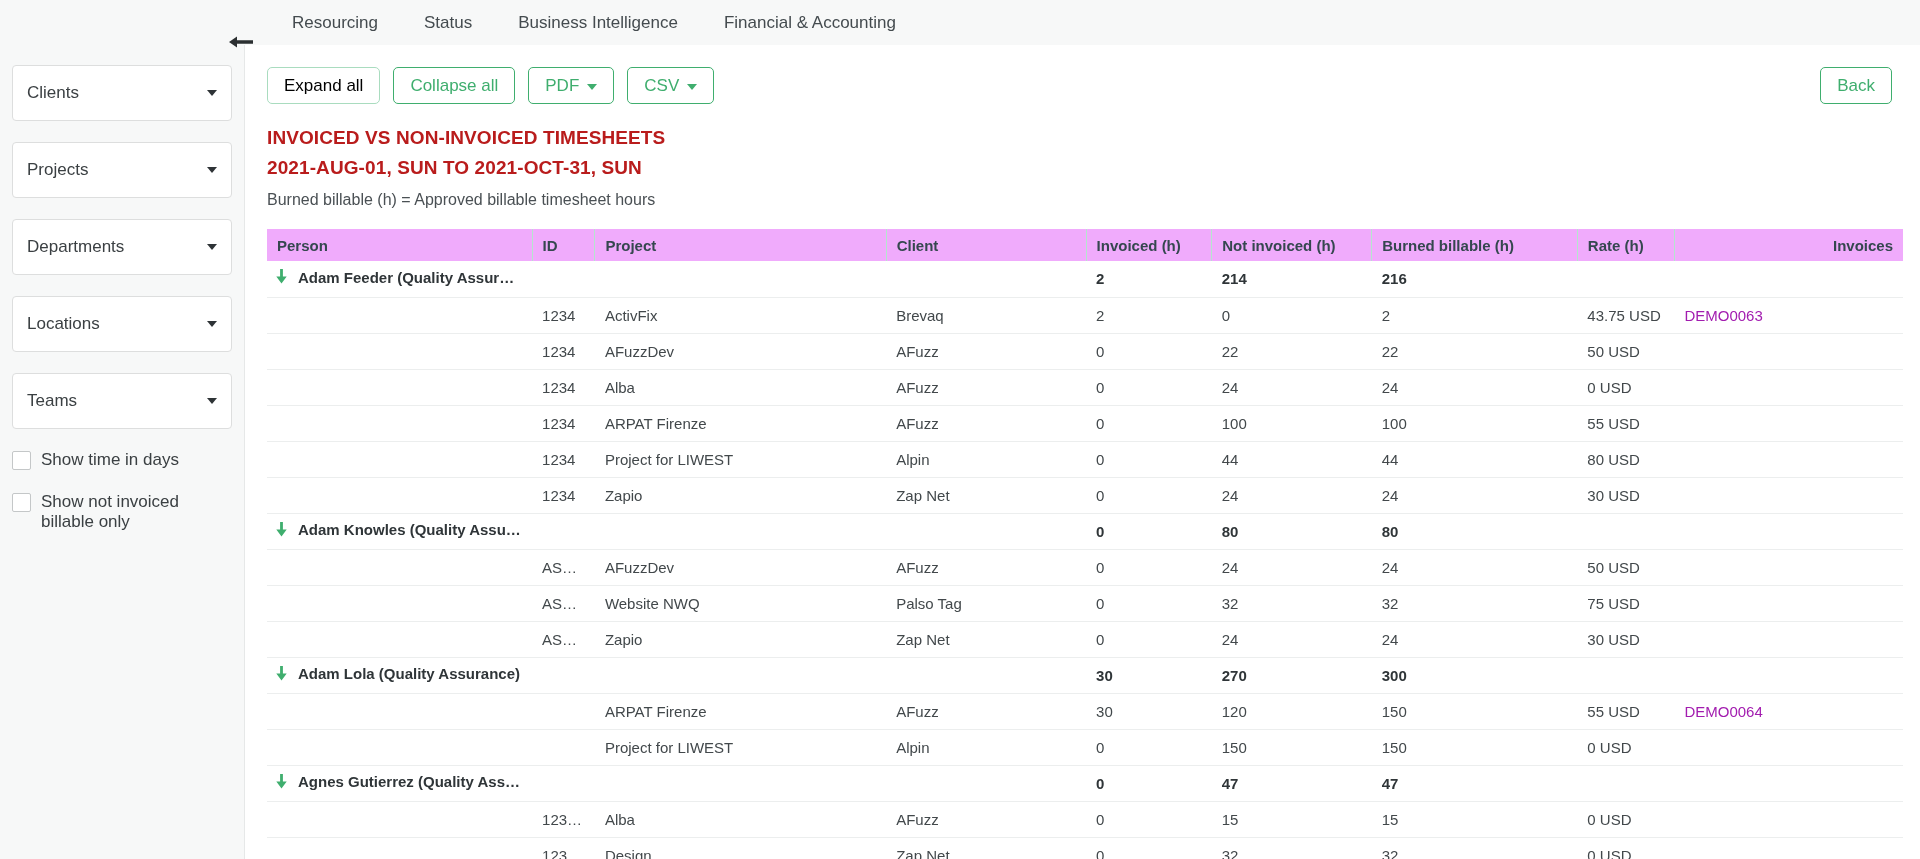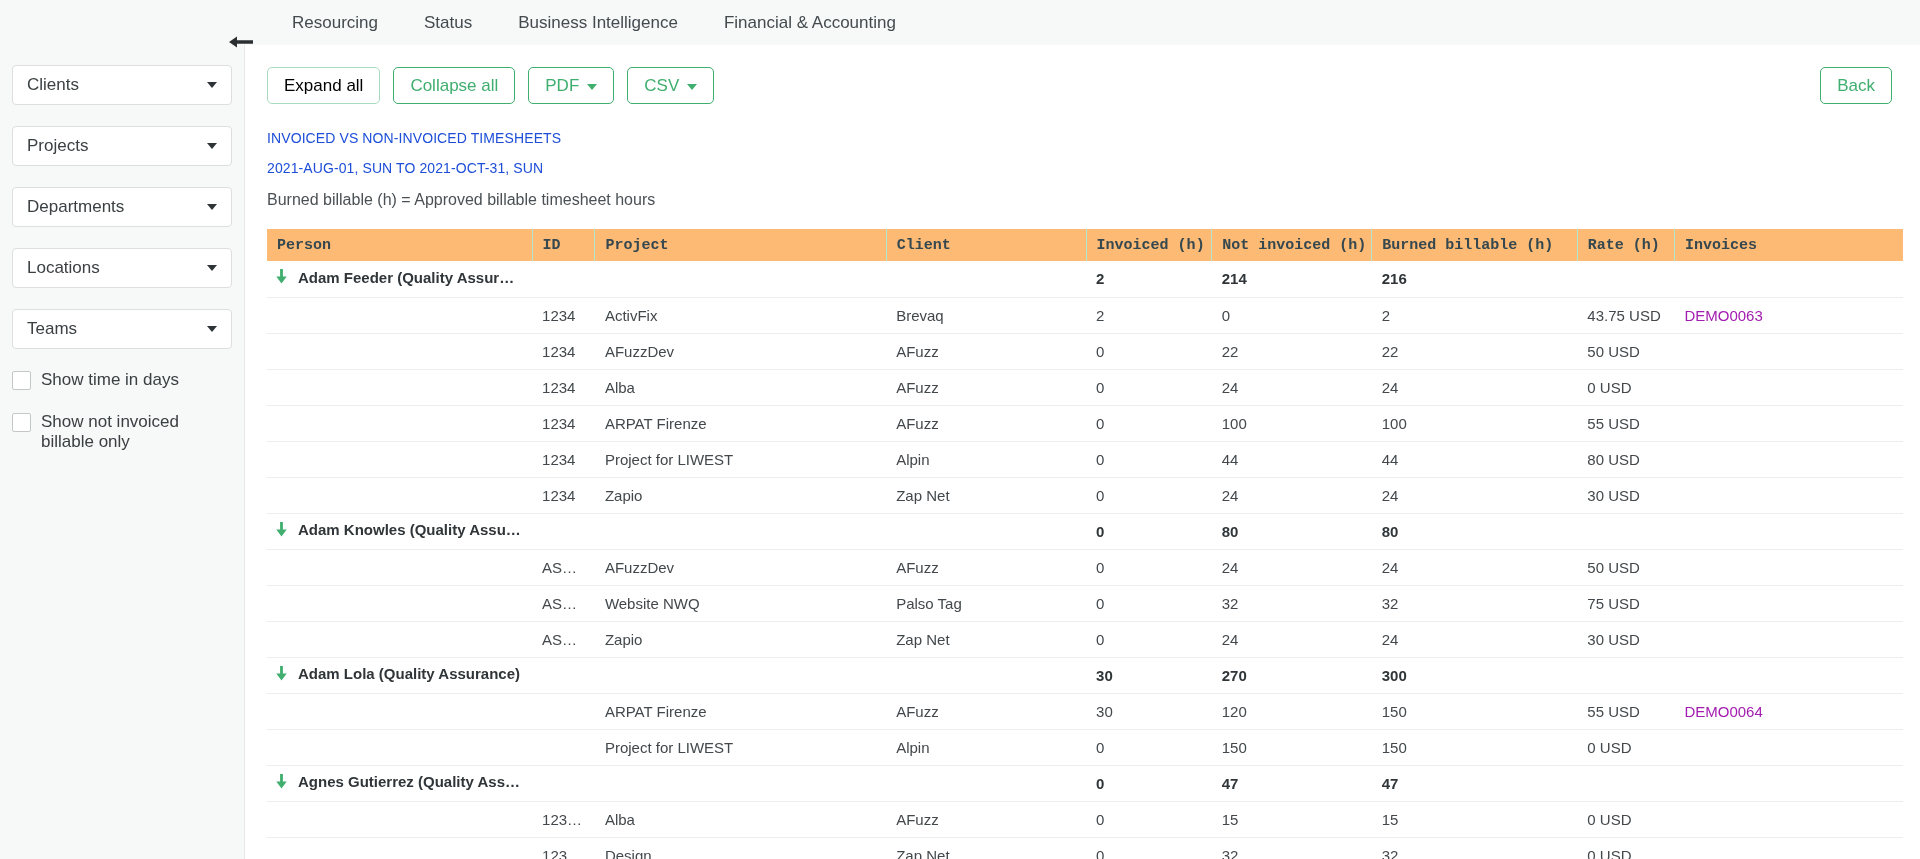--- a/index.html
+++ b/index.html
@@ -44,21 +44,21 @@
   .sidebar {
     position: absolute;
     left: 0; top: 45px;
     width: 245px; height: 814px;
     background: #f7f8f8;
     border-right: 1px solid #e6e8e8;
     padding: 20px 12px 0 12px;
   }
   .select-box {
     position: relative;
-    height: 40px;
+    height: 56px;
     background: #ffffff;
     border: 1px solid #dddede;
     border-radius: 4px;
     margin-bottom: 21px;
     display: flex;
     align-items: center;
     padding: 0 14px;
     font-size: 17px;
     color: #3b4043;
     cursor: pointer;
@@ -145,54 +145,53 @@
     position: relative;
     top: 1px;
   }
   .btn-back {
     position: absolute;
     right: 0; top: 0;
   }
 
   .report-title {
     margin-top: 21px;
-    font-size: 14px;
-    font-weight: normal;
-    color: #1d4ed8;
+    font-size: 19px;
+    font-weight: bold;
+    color: #b91c1c;
     letter-spacing: .1px;
     line-height: 26px;
   }
   .report-sub {
     font-size: 16px;
     color: #4a5054;
     margin-top: 10px;
     margin-bottom: 20px;
   }
 
   
   table.report {
     width: 1636px;
     border-collapse: collapse;
     table-layout: fixed;
     font-size: 15px;
   }
   table.report thead th {
-    background: #fdba74;
+    background: #f0abfc;
     color: #35474f;
     font-weight: bold;
     font-size: 15px;
     text-align: left;
     height: 32px;
     padding: 0 10px;
     border-right: 1px solid #b4e6ce;
     vertical-align: middle;
     white-space: nowrap;
-    font-family: Liberation Mono, monospace;
-  }
-  table.report thead th:last-child { border-right: none; }
+  }
+  table.report thead th:last-child { border-right: none; text-align: right; }
 
   table.report td {
     height: 36px;
     padding: 0 10px;
     color: #42484b;
     border-bottom: 1px solid #eceeee;
     vertical-align: middle;
     white-space: nowrap;
     overflow: hidden;
     text-overflow: ellipsis;

